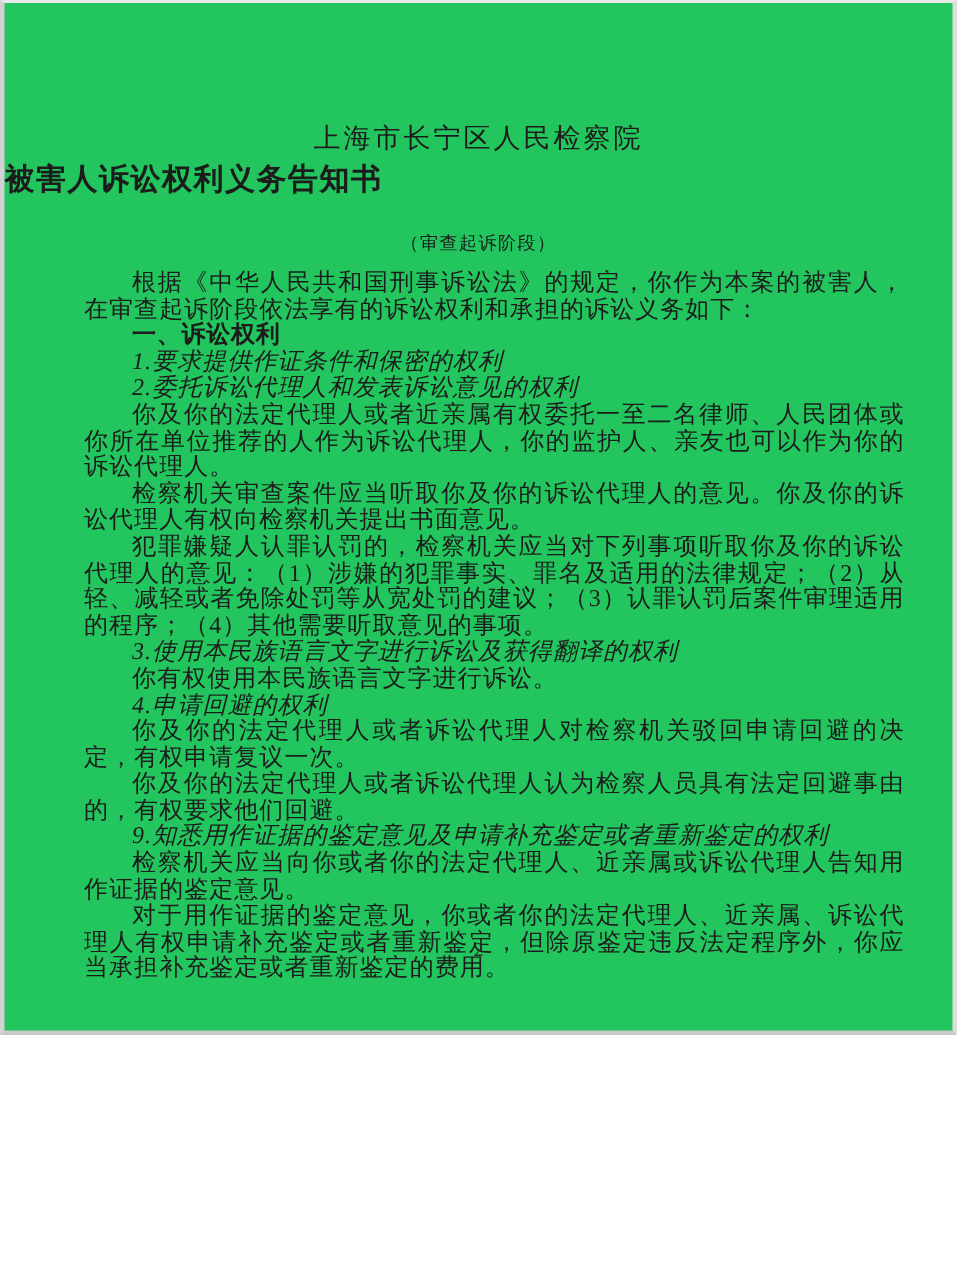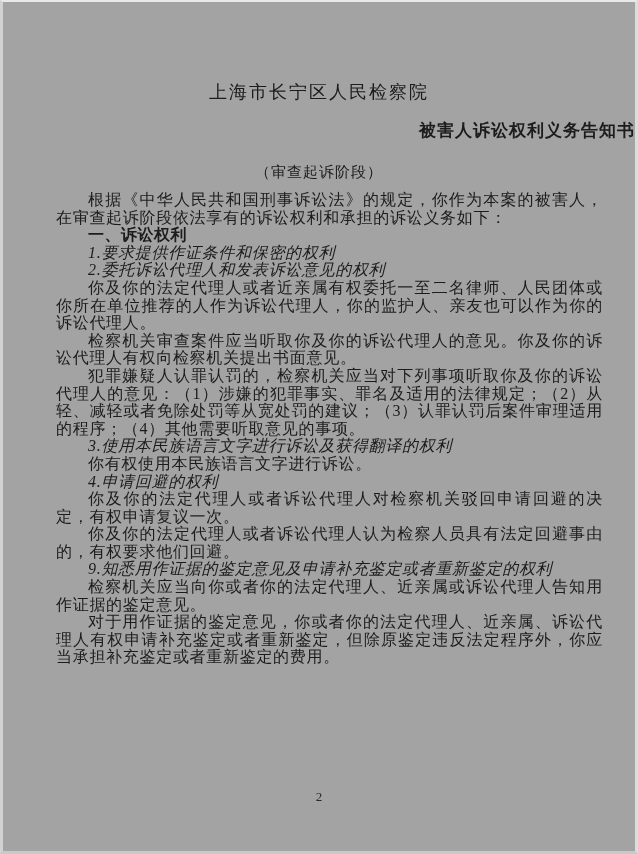--- a/index.html
+++ b/index.html
@@ -3,50 +3,50 @@
 <meta charset="utf-8">
 <style>
   html, body {
     margin: 0;
     padding: 0;
     background: #ffffff;
   }
   .page {
     position: relative;
     width: 638px;
-    height: 854px;
+    height: 690px;
     box-sizing: border-box;
-    background: #a3a3a3;
+    background: #22c55e;
     border-top: 2px solid #e9e9e9;
     border-left: 3px solid #d2d2d2;
     border-right: 3px solid #dddddd;
     border-bottom: 3px solid #c9c9c9;
     overflow: hidden;
     font-family: "Liberation Serif", "DejaVu Serif", serif;
     color: #1c1c1c;
   }
   .org-name {
     margin-top: 78px;
     text-align: center;
     font-size: 18px;
     letter-spacing: 2px;
     white-space: nowrap;
   }
   .doc-title {
-    margin: 15px 0 0 0;
-    text-align: right;
-    font-size: 17px;
+    margin: 2px 0 0 0;
+    text-align: left;
+    font-size: 20px;
     font-weight: bold;
     letter-spacing: 1px;
     white-space: nowrap;
   }
   .stage-line {
     margin-top: 21px;
     text-align: center;
-    font-size: 15px;
+    font-size: 12px;
     letter-spacing: 1px;
   }
   .doc-body {
     margin: 9px 32px 0 53px;
     font-size: 16px;
     line-height: 17.6px;
     letter-spacing: 0.7px;
     text-align: justify;
   }
   .doc-body p {

